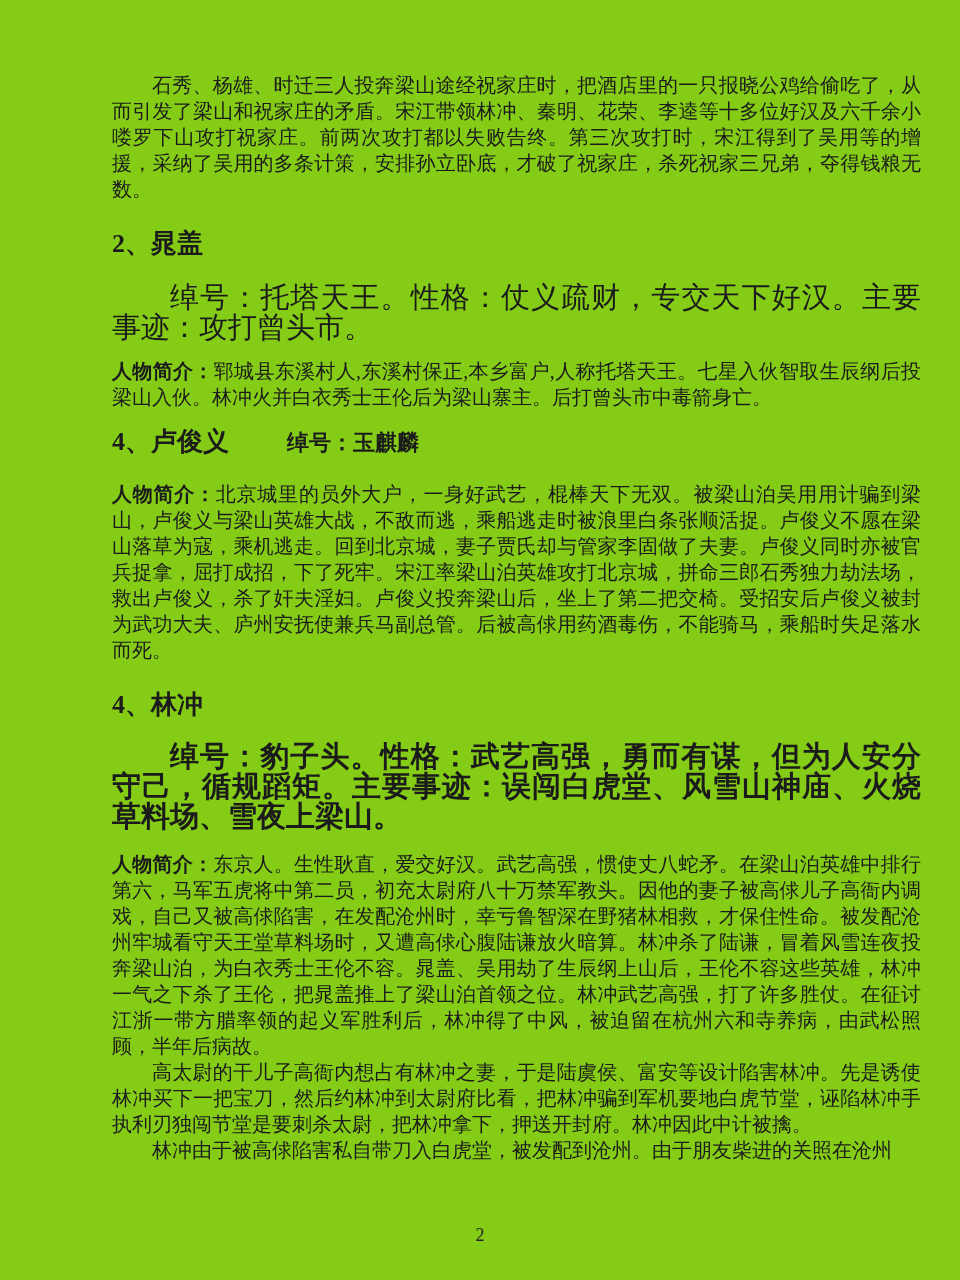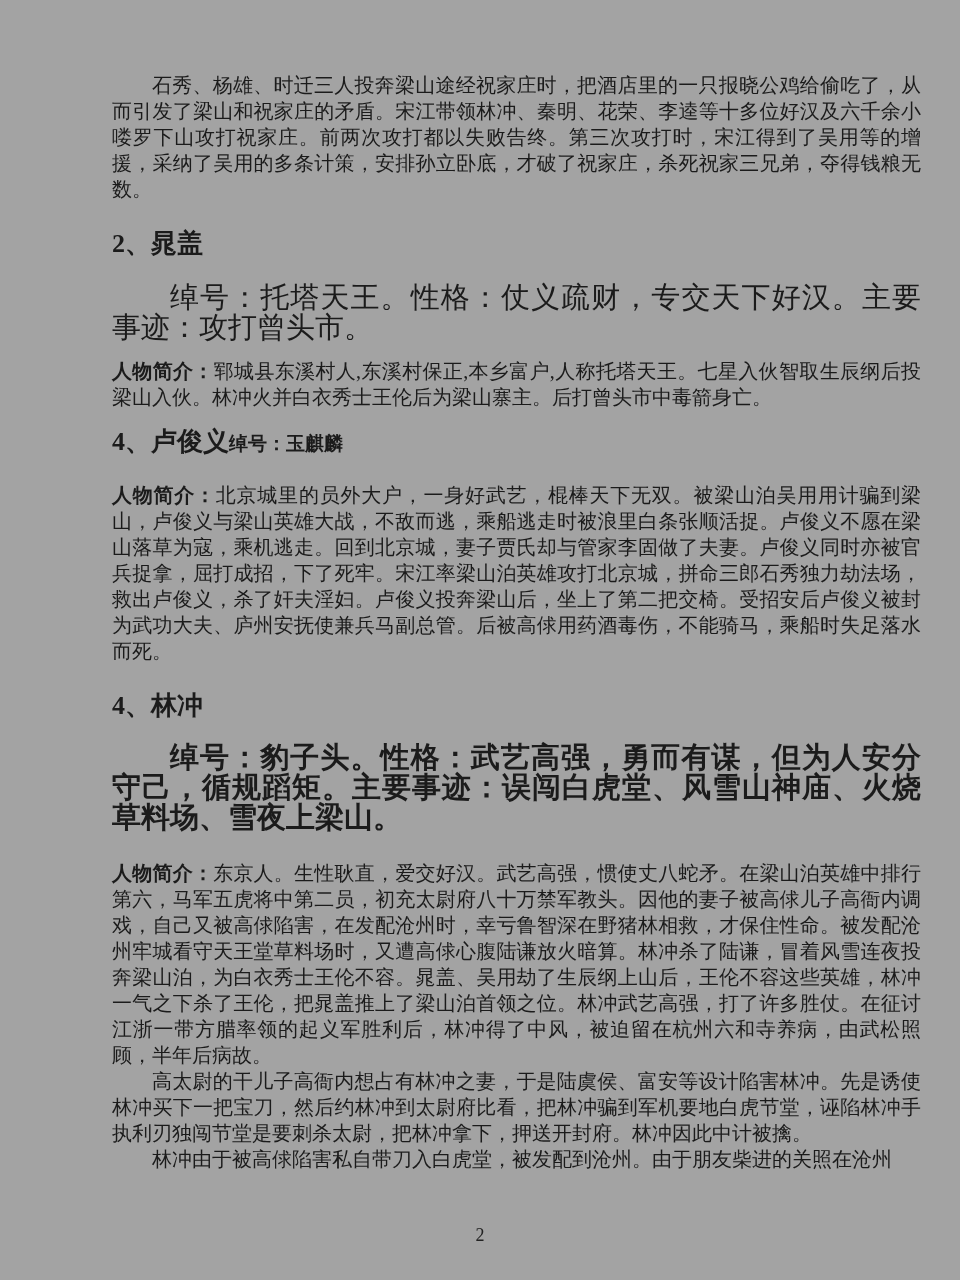--- a/index.html
+++ b/index.html
@@ -8,58 +8,59 @@
     width: 960px;
     height: 1280px;
     position: relative;
     font-family: "Liberation Serif", serif;
     color: #1b1b1b;
     overflow: hidden;
   }
   .page {
     position: absolute;
     inset: 0;
-    background: #a3a3a3;
+    background: #84cc16;
     padding: 72px 39px 0 112px;
   }
   .body-para {
     font-size: 20px;
     line-height: 26px;
     text-align: justify;
   }
   .indent { text-indent: 2em; }
   .nickname-para {
     font-size: 29px;
     line-height: 30px;
     text-indent: 2em;
     text-align: justify;
   }
   .heading {
     font-size: 26px;
     line-height: 36px;
     font-weight: bold;
   }
   .heading-suffix {
-    font-size: 19px;
+    font-size: 22px;
     font-weight: bold;
+    margin-left: 58px;
   }
   .sub-heading {
     font-size: 20px;
     line-height: 26px;
     font-weight: bold;
   }
   .label { font-weight: bold; }
   .mt-heading1 { margin-top: 24px; }
   .mt-nick1    { margin-top: 20px; }
   .mt-prof1    { margin-top: 16px; }
   .mt-heading2 { margin-top: 14px; }
   .mt-prof2    { margin-top: 22px; font-family: Liberation Mono, monospace; }
   .mt-heading3 { margin-top: 22px; }
   .mt-nick2    { margin-top: 18px; font-weight: bold; }
-  .mt-prof3    { margin-top: 28px; }
+  .mt-prof3    { margin-top: 20px; }
   .mt-sub1     { margin-top: 14px; }
   .mt-sub2     { margin-top: 22px; }
   .page-number {
     position: absolute;
     bottom: 34px;
     left: 0;
     right: 0;
     text-align: center;
     font-size: 18px;
     color: #222222;

